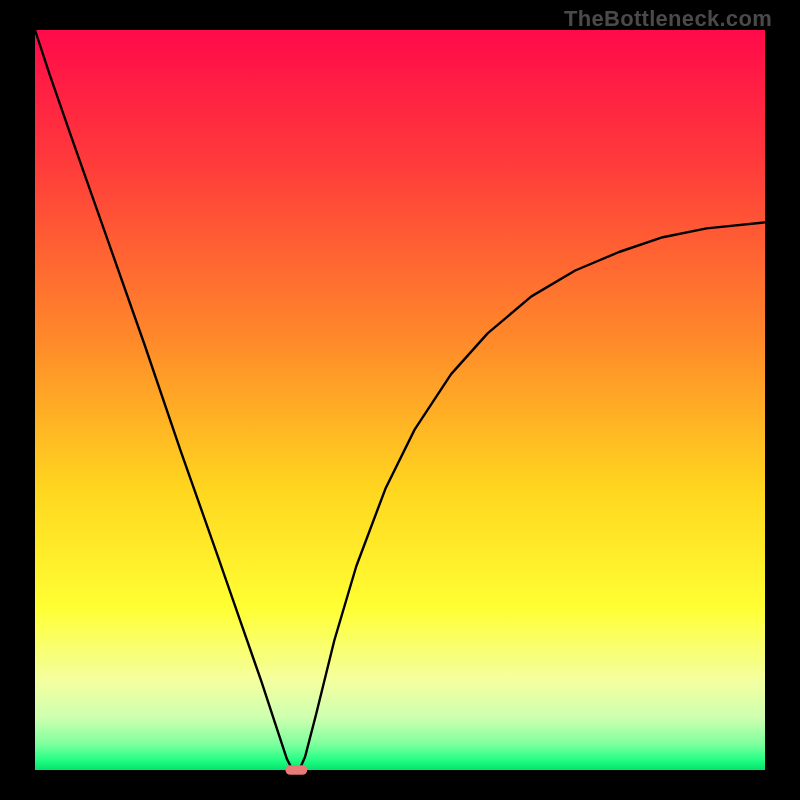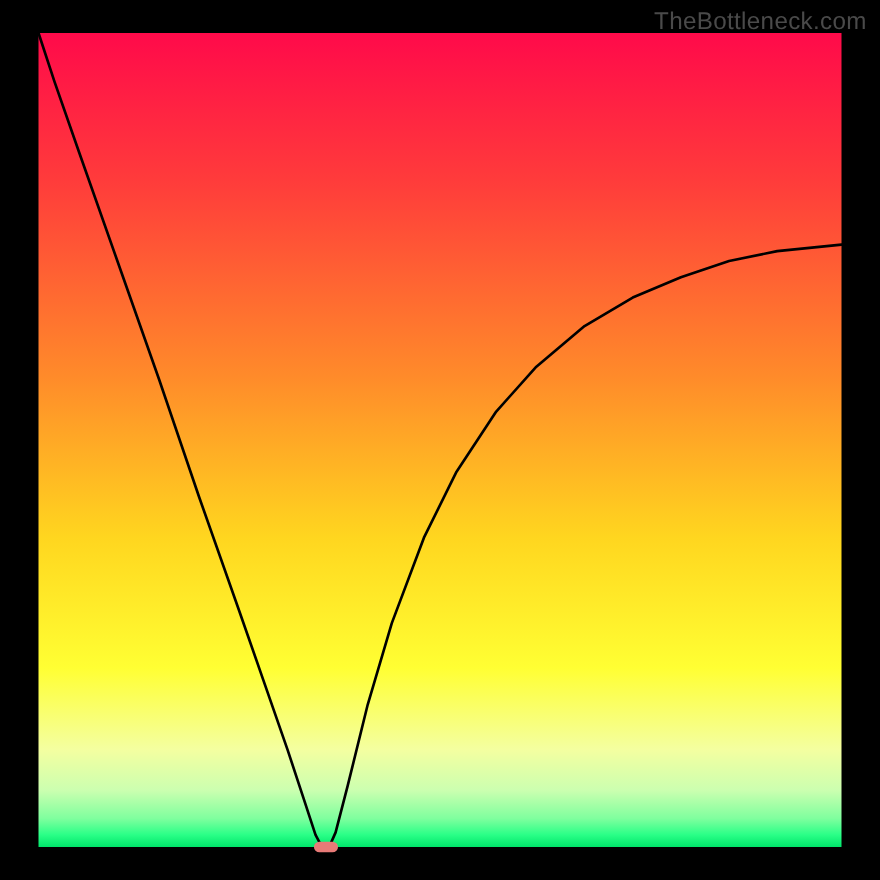--- a/index.html
+++ b/index.html
@@ -13,24 +13,24 @@
   }
   .frame {
     position: relative;
     width: 800px;
     height: 800px;
     background: #000;
   }
   .watermark {
     position: absolute;
     top: 6px;
-    right: 12px;
+    right: 28px;
     color: #4a4a4a;
     font-size: 22px;
-    font-weight: 400;
+    font-weight: 700;
     letter-spacing: 0.3px;
     z-index: 10;
     margin-left: 43px;
   }
   svg { display: block; }
 </style>
 </head>
 <body>
 
 <div class="frame">

